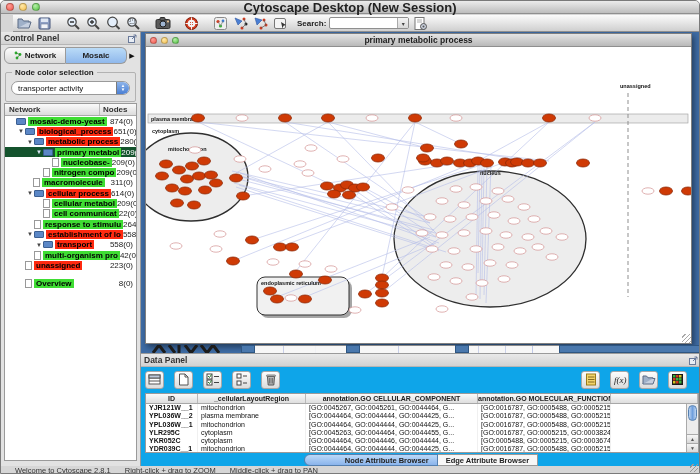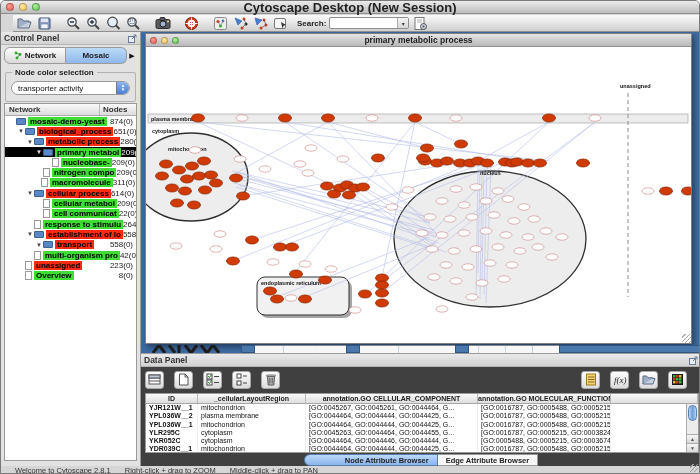--- a/index.html
+++ b/index.html
@@ -25,21 +25,21 @@
   #search-label{font-size:8px;font-weight:bold;color:#222;margin:0 3px 0 8px;}
   #search-combo{width:80px;height:12px;background:#fff;border:1px solid #8f8f8f;border-radius:2px;
     display:flex;align-items:center;}
   #search-combo input{flex:1;border:none;outline:none;font-size:8px;height:10px;width:60px;padding:0 2px;background:transparent;}
   #search-combo .arrow{width:11px;height:100%;border-left:1px solid #aaa;display:flex;align-items:center;justify-content:center;
     font-size:6px;color:#444;background:linear-gradient(#f4f4f4,#d8d8d8);}
   
   #control-panel{position:absolute;left:0;top:31px;width:140px;height:434px;background:#e2e2e2;
     border-right:1px solid #9a9a9a;}
   #mdi{position:absolute;left:140px;top:31px;width:560px;height:321px;background:#3e6ca5;overflow:hidden;}
-  #data-panel{position:absolute;left:140px;top:352px;width:560px;height:113px;background:#404040;border-top:1px solid #9a9a9a;}
+  #data-panel{position:absolute;left:140px;top:352px;width:560px;height:113px;background:#0ea5e9;border-top:1px solid #9a9a9a;}
   
   .panel-head{height:13px;display:flex;align-items:center;padding:0 3px;font-size:8.5px;font-weight:bold;color:#333;
     background:linear-gradient(#e9e9e9,#d2d2d2);border-bottom:1px solid #b5b5b5;}
   .panel-head .flex{flex:1;}
   #cp-tabs{height:17px;margin:2px 3px 0 3px;display:flex;align-items:stretch;}
   .cp-tab{flex:1;display:flex;align-items:center;justify-content:center;font-size:8px;font-weight:bold;color:#222;
     background:linear-gradient(#fdfdfd,#d9d9d9);border:1px solid #9a9a9a;}
   .cp-tab.first{border-radius:6px 0 0 6px;}
   .cp-tab.selected{background:linear-gradient(#badbf7,#8fb8ec);border-radius:0 6px 6px 0;border-left:none;}
   .cp-tab .ticon{margin-right:3px;display:flex;}
@@ -53,21 +53,21 @@
   .check-row{display:flex;align-items:center;margin:7px 0 0 10px;}
   .checkbox{width:10px;height:10px;border-radius:2px;background:linear-gradient(#7fa9e6,#3b6fce);border:1px solid #2d55a0;
     color:#fff;font-size:8px;line-height:9px;text-align:center;}
   .check-label{font-size:8.5px;font-weight:bold;color:#111;margin-left:4px;}
   #tree-box{position:absolute;left:3px;right:3px;top:71px;bottom:5px;background:#fff;border:1px solid #9a9a9a;overflow:hidden;}
   #tree-head{height:12px;display:flex;background:linear-gradient(#fafafa,#dcdcdc);border-bottom:1px solid #aaa;
     font-size:8px;font-weight:bold;color:#333;}
   #tree-head .c1{flex:1;padding-left:4px;border-right:1px solid #bbb;line-height:12px;}
   #tree-head .c2{width:36px;text-align:left;padding-left:3px;line-height:12px;}
   .tree-row{height:10.3px;display:flex;align-items:center;font-size:8px;font-weight:bold;white-space:nowrap;overflow:hidden;}
-  .tree-row.selected{background:#000000;}
+  .tree-row.selected{background:#14532d;}
   .tr-arrow{width:8px;font-size:6px;color:#444;text-align:center;flex:0 0 auto;}
   .tree-row.selected .tr-arrow{color:#dce6f6;}
   .tr-folder{width:10px;height:7px;background:linear-gradient(#9cbcе8,#5b87c6);background-color:#5b87c6;
     border:1px solid #3c5f91;border-radius:1px;flex:0 0 auto;margin-right:2px;}
   .tr-file{width:7px;height:9px;background:#fff;border:1px solid #999;flex:0 0 auto;margin-right:2px;}
   .chip{padding:0 2px;color:#000;line-height:9px;}
   .chip.green{background:#3fdd33;}
   .chip.red{background:#ff2a10;}
   .tr-count{margin-left:auto;padding-right:3px;color:#222;font-weight:normal;}
   .tree-row.selected .tr-count{color:#fff;}
@@ -318,21 +318,21 @@
             <span class="tr-file"></span>
             <span class="chip green">nucleobase-</span>
             <span class="tr-count">209(0)</span>
           </div>
           <div class="tree-row" style="padding-left: 30px;">
             <span class="tr-arrow"></span>
             <span class="tr-file"></span>
             <span class="chip green">nitrogen compo</span>
             <span class="tr-count">209(0)</span>
           </div>
-          <div class="tree-row" style="padding-left: 28px;">
+          <div class="tree-row" style="padding-left: 20px;">
             <span class="tr-arrow"></span>
             <span class="tr-file"></span>
             <span class="chip green">macromolecule</span>
             <span class="tr-count">311(0)</span>
           </div>
           <div class="tree-row" style="padding-left: 21px;">
             <span class="tr-arrow">▼</span>
             <span class="tr-folder"></span>
             <span class="chip red">cellular process</span>
             <span class="tr-count">614(0)</span>
@@ -372,21 +372,21 @@
             <span class="tr-file"></span>
             <span class="chip green">multi-organism pro</span>
             <span class="tr-count">42(0)</span>
           </div>
           <div class="tree-row" style="padding-left: 12px;">
             <span class="tr-arrow"></span>
             <span class="tr-file"></span>
             <span class="chip red">unassigned</span>
             <span class="tr-count">223(0)</span>
           </div>
-          <div class="tree-row" style="padding-left: 12px;">
+          <div class="tree-row" style="padding-left: 12px; margin-top: 8px;">
             <span class="tr-arrow"></span>
             <span class="tr-file"></span>
             <span class="chip green">Overview</span>
             <span class="tr-count">8(0)</span>
           </div>
         </div>
     </div>
   </div>
 
   <div id="mdi">

